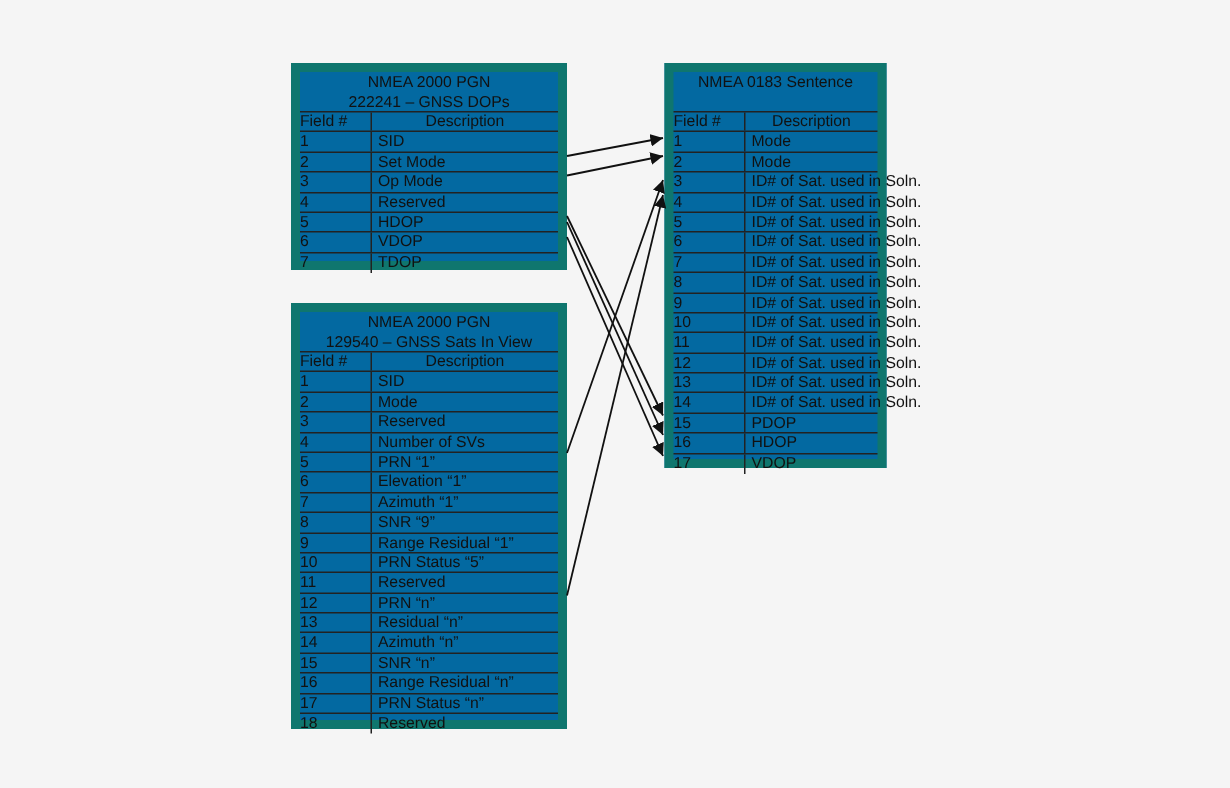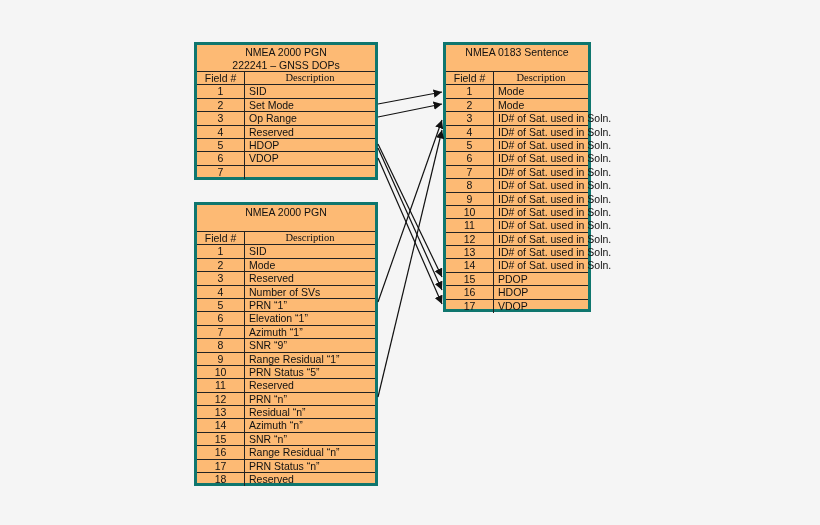--- a/index.html
+++ b/index.html
@@ -2,32 +2,32 @@
 <html><head>
 <meta charset="utf-8">
 <style>
   html, body { margin: 0; padding: 0; }
   body {
     width: 820px; height: 525px; background: #f5f5f5;
     position: relative; overflow: hidden;
     font-family: "Liberation Sans", sans-serif; font-size: 10.5px; color: #111;
   }
   .tbl {
-    position: absolute; background: #fdba74; border: 3px solid #0f766e;
+    position: absolute; background: #0369a1; border: 6px solid #0f766e;
     box-sizing: border-box;
   }
   .tbl .title {
     height: 27px; border-bottom: 1px solid #222; text-align: center;
     line-height: 13px; padding-top: 1px; box-sizing: border-box;
   }
   .tbl .row { display: flex; height: 13.4px; border-bottom: 1px solid #222; box-sizing: border-box; }
   .tbl .row:last-child { border-bottom: none; }
-  .tbl .num { width: 48px; border-right: 1px solid #222; text-align: center; line-height: 12.4px; box-sizing: border-box; flex: none; }
+  .tbl .num { width: 48px; border-right: 1px solid #222; line-height: 12.4px; box-sizing: border-box; flex: none; }
   .tbl .desc { flex: 1; padding-left: 4px; line-height: 12.4px; white-space: nowrap; }
-  .tbl .hdr .desc { text-align: center; padding-left: 0; font-family: Liberation Serif, serif; }
+  .tbl .hdr .desc { text-align: center; padding-left: 0; }
   svg.arrows { position: absolute; left: 0; top: 0; }
 </style>
 </head>
 <body>
 
 <div class="tbl" style="left:194px; top:42px; width:184px; height:138px;">
   <div class="title">
     <div>NMEA 2000 PGN</div>
     <div>222241 – GNSS DOPs</div>
   </div>
@@ -38,42 +38,44 @@
   <div class="row">
       <div class="num">1</div>
       <div class="desc">SID</div>
     </div>
   <div class="row">
       <div class="num">2</div>
       <div class="desc">Set Mode</div>
     </div>
   <div class="row">
       <div class="num">3</div>
-      <div class="desc">Op Range</div>
+      <div class="desc">Op Mode</div>
     </div>
   <div class="row">
       <div class="num">4</div>
       <div class="desc">Reserved</div>
     </div>
   <div class="row">
       <div class="num">5</div>
       <div class="desc">HDOP</div>
     </div>
   <div class="row">
       <div class="num">6</div>
       <div class="desc">VDOP</div>
     </div>
   <div class="row">
       <div class="num">7</div>
+      <div class="desc">TDOP</div>
     </div>
 </div>
 
 <div class="tbl" style="left:194px; top:202px; width:184px; height:284px;">
   <div class="title">
     <div>NMEA 2000 PGN</div>
+    <div>129540 – GNSS Sats In View</div>
   </div>
   <div class="row hdr">
     <div class="num">Field #</div>
     <div class="desc">Description</div>
   </div>
   <div class="row">
       <div class="num">1</div>
       <div class="desc">SID</div>
     </div>
   <div class="row">

